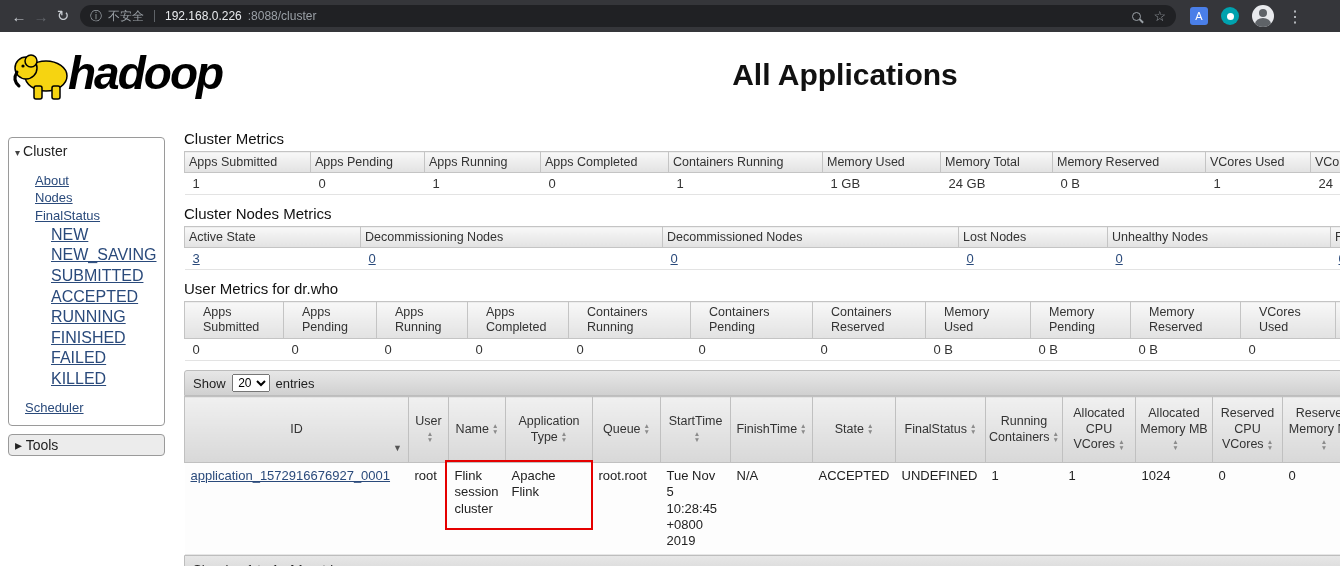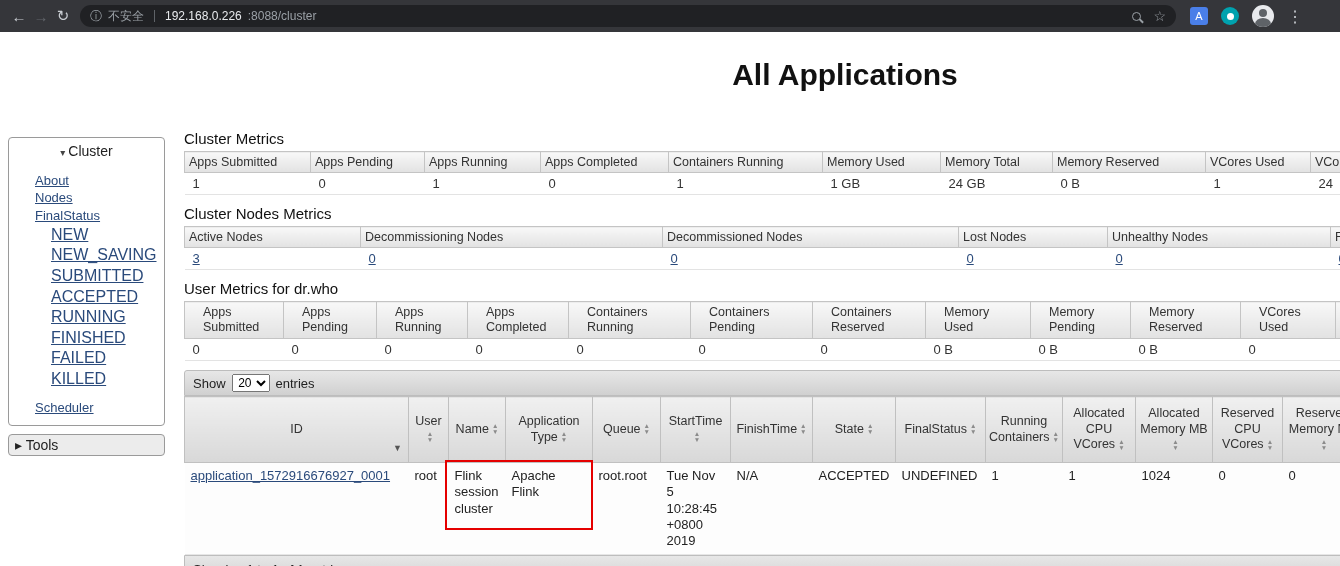--- a/index.html
+++ b/index.html
@@ -32,28 +32,28 @@
   .menu-dots { color: #c9cdd2; font-size: 16px; margin-left: 13px; }
   
   .page-header { position: relative; height: 86px; }
   .logo { position: absolute; left: 10px; top: 10px; display: flex; align-items: center; }
   .logo-text { font-size: 46px; font-weight: bold; font-style: italic; letter-spacing: -2px; color: #000; margin-left: -4px; }
   .page-title { width: 1690px; text-align: center; line-height: 86px; font-size: 30px; font-weight: bold; color: #111; }
   
   .main { position: relative; }
   .sidebar { position: absolute; left: 8px; top: 7px; width: 157px; font-size: 13px; }
   .side-box { border: 1px solid #9a9a9a; border-radius: 4px; background: #fff; padding: 3px 0 8px; }
-  .box-header { padding: 2px 6px; color: #222; font-size: 14px; text-align: center; }
+  .box-header { padding: 2px 6px; color: #222; font-size: 14px; }
   .box-header .caret { font-size: 10px; color: #444; margin-right: 3px; }
   .side-links { list-style: none; margin: 13px 0 0; padding: 0 0 0 26px; line-height: 1.1; }
   .side-links > li { margin: 3px 0; }
   .side-states { list-style: none; margin: 3px 0 0; padding: 0 0 0 16px; font-size: 16px; }
   .side-states > li { margin: 3px 0; }
   a.side { color: #2a4a7b; text-decoration: underline; cursor: pointer; }
-  .scheduler-row { margin: 12px 0 2px 26px; }
+  .scheduler-row { margin: 12px 0 2px 16px; }
   .tools-box { margin-top: 8px; border: 1px solid #9a9a9a; border-radius: 4px; background: #ececec; padding: 2px 6px; color: #222; font-size: 14px; }
   .content { margin-left: 184px; width: 1520px; }
   h2.section { font-size: 15px; font-weight: normal; color: #111; margin: 10px 0 4px; }
   h2.section.first { margin-top: 12px; }
   
   table.metrics { border-collapse: collapse; table-layout: fixed; }
   table.metrics th {
     background: linear-gradient(#f8f8f8, #e2e2e2); border: 1px solid #c4c4c4;
     font-weight: normal; font-size: 12.5px; color: #333; padding: 3px 4px; text-align: left;
   }
@@ -100,20 +100,32 @@
     <span class="translate-ext">A</span>
     <span class="teal-ext">
         <i></i>
       </span>
     <span class="avatar"></span>
   </div>
   <span class="menu-dots">⋮</span>
 </div>
 
 <div class="page-header">
+  <div class="logo">
+    <svg width="62" height="62" viewBox="0 0 62 62">
+      <ellipse cx="36" cy="34" rx="21" ry="15" fill="#f6d411" stroke="#000" stroke-width="1.5"></ellipse>
+      <circle cx="16" cy="26" r="11" fill="#f6d411" stroke="#000" stroke-width="1.5"></circle>
+      <circle cx="21" cy="19" r="6" fill="#f6d411" stroke="#000" stroke-width="1.5"></circle>
+      <path d="M7,30 q-5,8 2,14" fill="none" stroke="#000" stroke-width="3" stroke-linecap="round"></path>
+      <rect x="24" y="44" width="8" height="13" rx="2" fill="#f6d411" stroke="#000" stroke-width="1.5"></rect>
+      <rect x="42" y="44" width="8" height="13" rx="2" fill="#f6d411" stroke="#000" stroke-width="1.5"></rect>
+      <circle cx="13" cy="24" r="1.6" fill="#000"></circle>
+    </svg>
+    <span class="logo-text">hadoop</span>
+  </div>
   <div class="page-title">All Applications</div>
 </div>
 
 <div class="main">
 
   <div class="sidebar">
     <div class="side-box">
       <div class="box-header">
         <span class="caret">▾</span><span>Cluster</span>
       </div>
@@ -194,21 +206,21 @@
       <colgroup>
         <col style="width:176px">
           <col style="width:302px">
           <col style="width:296px">
           <col style="width:149px">
           <col style="width:223px">
           <col style="width:160px">
       </colgroup>
       <thead>
           <tr>
-        <th>Active Nodes</th>
+        <th>Active State</th>
         <th>Decommissioning Nodes</th>
         <th>Decommissioned Nodes</th>
         <th>Lost Nodes</th>
         <th>Unhealthy Nodes</th>
         <th>Rebooted Nodes</th>
       </tr>
         </thead>
       <tbody>
           <tr>
         <td><a>3</a></td>

